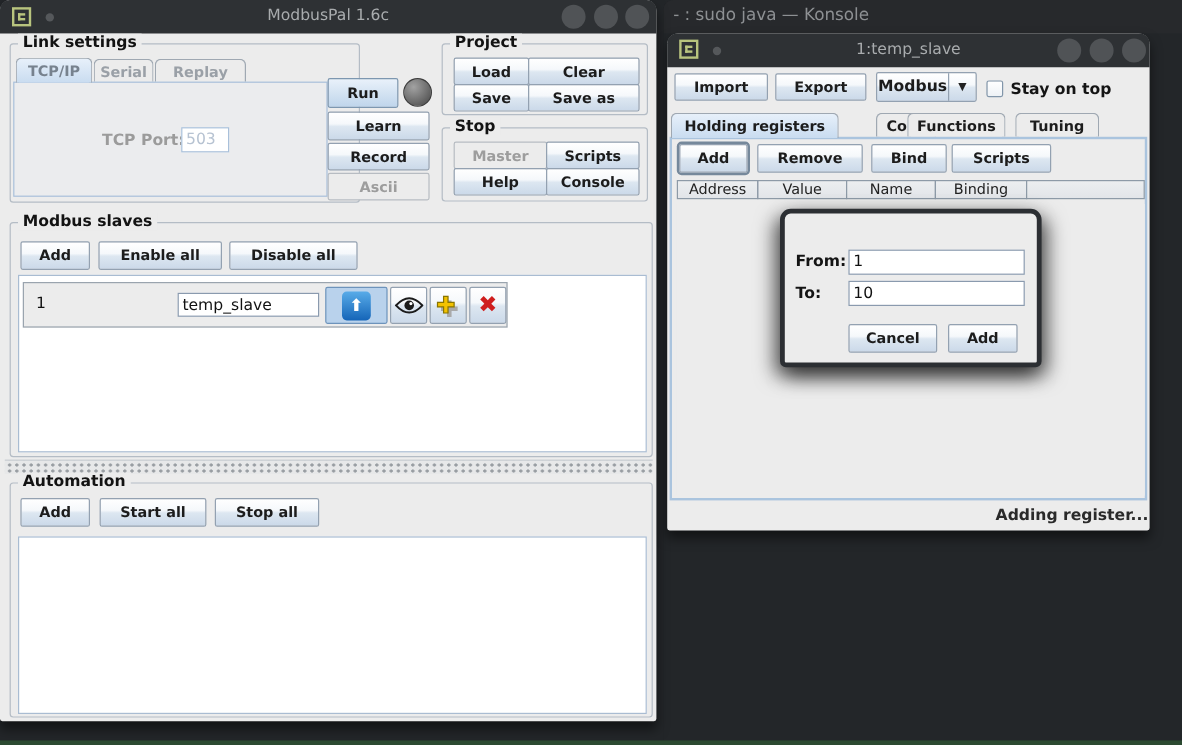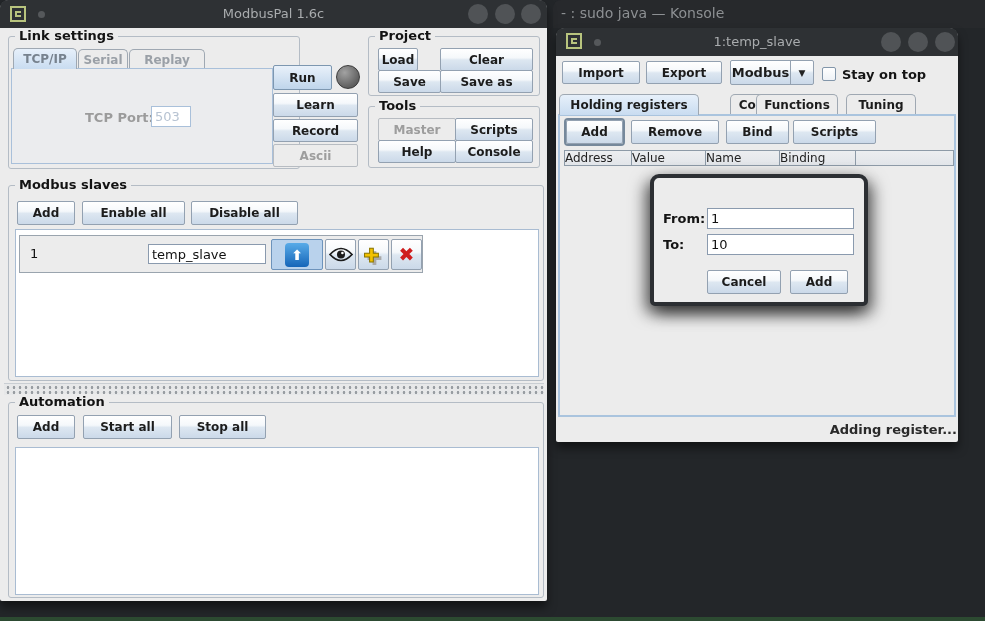--- a/index.html
+++ b/index.html
@@ -36,21 +36,21 @@
   .tab.dim { color:#9aa0a7; }
   .tab.dimsel { color:#77828e; }
 
   .tfield { position:absolute; border:1px solid #98a6b6; background:#fff; font-family:"DejaVu Sans",sans-serif;
             font-size:13px; color:#111; padding:0 3px; }
   .tfield.dis { color:#b7c3d2; border-color:#a9c0da; }
 
   .scrollarea { position:absolute; background:#fff; border:1px solid #a9bcd2; }
 
   .hcell { position:absolute; height:16px; background:linear-gradient(#eceef0,#e2e5e9); border:1px solid #8d9aa7;
-           display:flex; align-items:center; justify-content:flex-start; font-size:12px; color:#222; }
+           display:flex; align-items:center; justify-content:center; font-size:12px; color:#222; }
 
   .splitter { position:absolute; background:#e7e8e9;
               background-image:radial-gradient(circle,#989da2 1.1px, transparent 1.6px);
               background-size:6px 5px; background-position:1px 1px; border-top:1px solid #c9ced3; }
 
   .led { position:absolute; width:24px; height:24px; border-radius:50%; border:1px solid #3c3c3c;
          background:radial-gradient(circle at 35% 30%, #a2a2a2, #5c5c5c 75%); }
 
   .icon-tile { width:24px; height:24px; border-radius:4px; background:linear-gradient(180deg,#58abe8,#1565b8);
                color:#fff; font-size:14px; font-weight:bold; display:flex; align-items:center; justify-content:center; }
@@ -133,36 +133,36 @@
       <div class="btn" style="left:264px; top:82px; width:85px; height:23px;">
           <span>Record</span>
         </div>
       <div class="btn dis" style="left:264px; top:107px; width:85px; height:23px;">
           <span>Ascii</span>
         </div>
     </div>
 
     <div class="group" style="left:368px; top:36px; width:172px; height:60px;">
       <span class="glabel">Project</span>
-      <div class="btn" style="left:9px; top:11px; width:40px; height:23px;">
+      <div class="btn" style="left:9px; top:11px; width:63px; height:23px;">
           <span>Load</span>
         </div>
       <div class="btn" style="left:71px; top:11px; width:93px; height:23px;">
           <span>Clear</span>
         </div>
       <div class="btn" style="left:9px; top:33px; width:63px; height:23px;">
           <span>Save</span>
         </div>
       <div class="btn" style="left:71px; top:33px; width:93px; height:23px;">
           <span>Save as</span>
         </div>
     </div>
 
     <div class="group" style="left:368px; top:106px; width:172px; height:62px;">
-      <span class="glabel">Tools</span>
+      <span class="glabel">Stop</span>
       <div class="btn dis" style="left:9px; top:11px; width:78px; height:23px;">
           <span>Master</span>
         </div>
       <div class="btn" style="left:86px; top:11px; width:78px; height:23px;">
           <span>Scripts</span>
         </div>
       <div class="btn" style="left:9px; top:33px; width:78px; height:23px;">
           <span>Help</span>
         </div>
       <div class="btn" style="left:86px; top:33px; width:78px; height:23px;">

